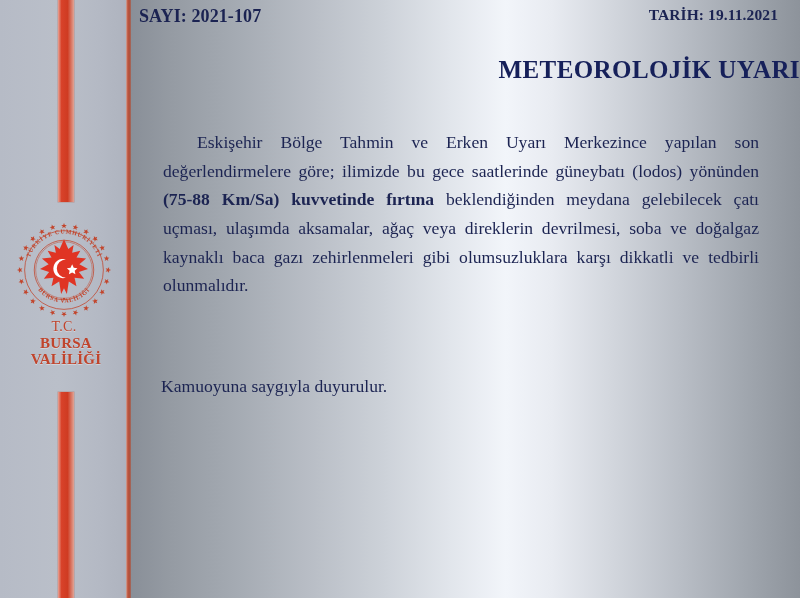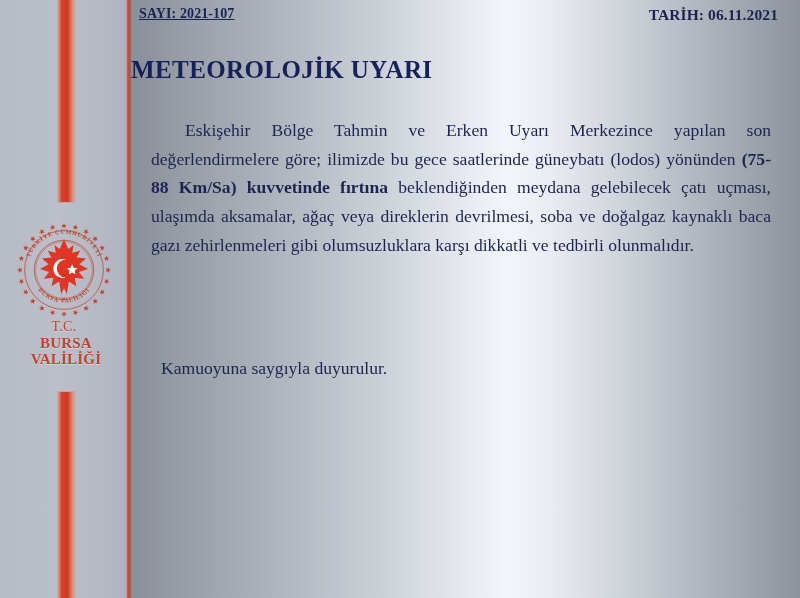--- a/index.html
+++ b/index.html
@@ -110,58 +110,57 @@
 
   .meta-row {
     position: absolute;
     left: 0; top: 6px;
     width: 669px;
     height: 24px;
   }
   .sayi {
     position: absolute;
     left: 8px; top: 0;
-    font-size: 14px;
+    font-size: 18px;
     font-weight: bold;
     color: #1b2352;
     letter-spacing: .1px;
-    text-decoration: underline;
   }
   .tarih {
     position: absolute;
     right: 22px; top: 0;
     font-size: 15.5px;
     font-weight: bold;
     color: #1b2352;
     letter-spacing: .1px;
   }
 
   .doc-title {
     position: absolute;
     left: 0; top: 56px;
     width: 669px;
-    text-align: left;
+    text-align: right;
     font-size: 25px;
     font-weight: bold;
     color: #16205a;
     letter-spacing: .4px;
   }
 
   .body-block {
     position: absolute;
     left: 20px;
     top: 116px;
     width: 620px;
     font-size: 17.6px;
     color: #1c2452;
     line-height: 1.63;
     text-align: justify;
   }
   .body-block p {
-    margin: 0;
+    margin: 12px;
   }
   .body-block .indent {
     display: inline-block;
     width: 34px;
   }
   .body-block b { font-weight: bold; }
 
   .validity {
     position: absolute;
     left: 30px;
@@ -169,21 +168,21 @@
     width: 610px;
     font-size: 17.6px;
     color: #1c2452;
     line-height: 1.5;
   }
   .validity .lbl { font-weight: bold; }
 
   .closing {
     position: absolute;
     left: 30px;
-    top: 355px;
+    top: 373px;
     width: 610px;
     font-size: 17.6px;
     color: #1c2452;
     line-height: 1.5;
   }
 </style>
 </head>
 <body>
 
 <div id="page">
@@ -263,21 +262,21 @@
       <div class="emblem-name">BURSA VALİLİĞİ</div>
     </div>
 
     <div class="divider"></div>
   </div>
 
   <div class="main">
 
     <div class="meta-row">
       <div class="sayi">SAYI: 2021-107</div>
-      <div class="tarih">TARİH: 06.11.2021</div>
+      <div class="tarih">TARİH: 19.11.2021</div>
     </div>
 
     <div class="doc-title">METEOROLOJİK UYARI</div>
 
     <div class="body-block">
       <p>
         <span class="indent"></span><span>Eskişehir Bölge Tahmin ve Erken Uyarı Merkezince yapılan son değerlendirmelere göre; ilimizde bu gece saatlerinde güneybatı (lodos) yönünden </span><b>(75-88 Km/Sa) kuvvetinde fırtına</b><span> beklendiğinden meydana gelebilecek çatı uçması, ulaşımda aksamalar, ağaç veya direklerin devrilmesi, soba ve doğalgaz kaynaklı baca gazı zehirlenmeleri gibi olumsuzluklara karşı dikkatli ve tedbirli olunmalıdır.</span>
       </p>
     </div>
 

